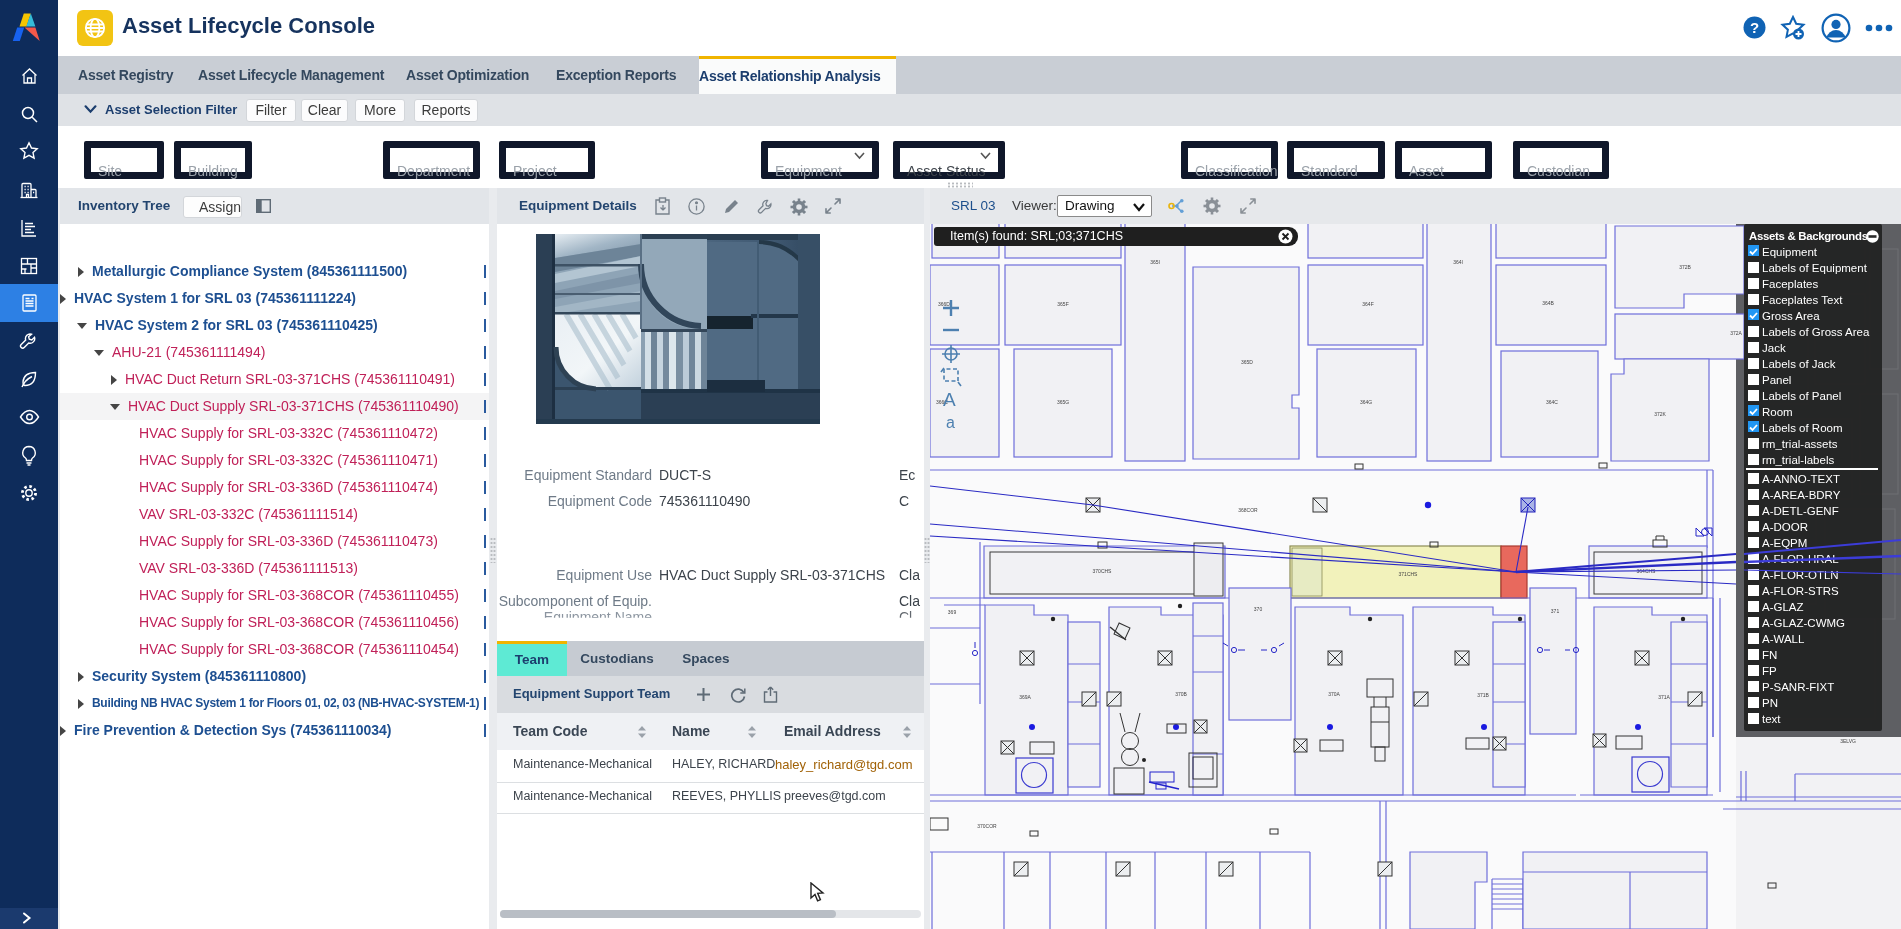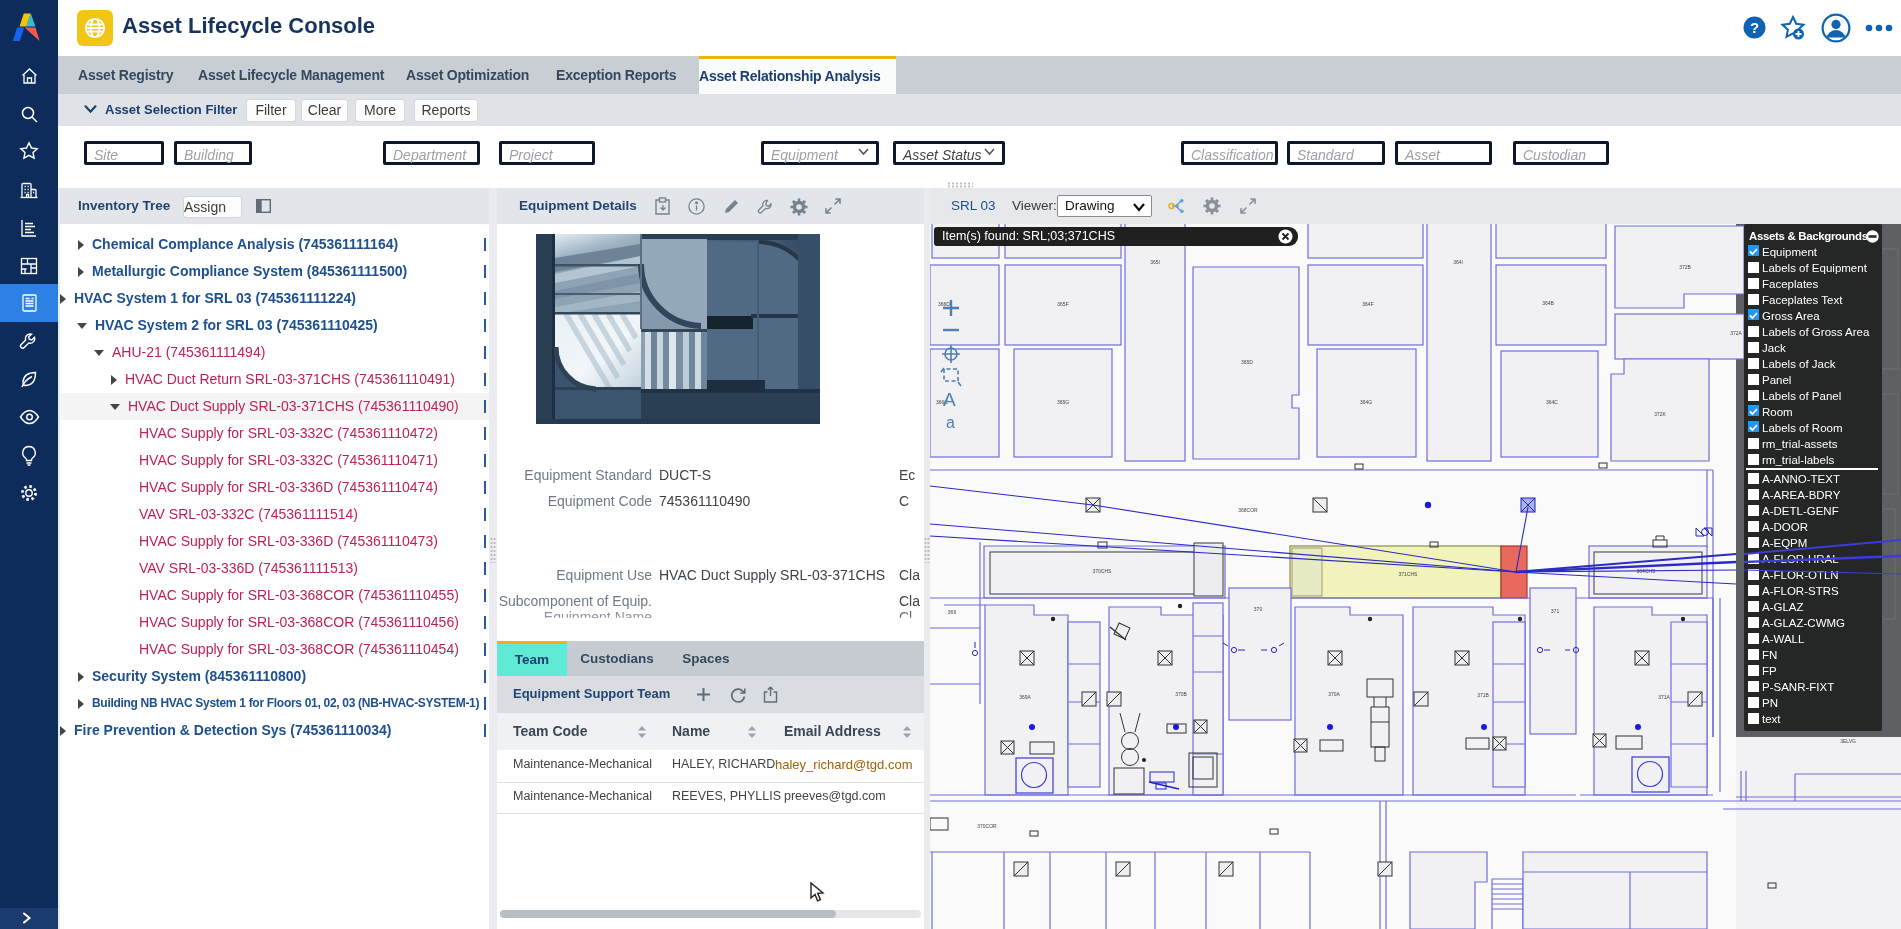--- a/index.html
+++ b/index.html
@@ -18,21 +18,21 @@
   
   #tabbar { left:58px; top:56px; width:1843px; height:38px; background:#c9ced5; }
   .tab { position:absolute; top:0; height:38px; line-height:38px; font-size:14px; font-weight:700; color:#34485e; letter-spacing:-0.2px; }
   #tab-active { background:#fafbfb; border-top:3px solid #f0b400; color:#1c3e6e; line-height:35px; }
   
   #filterbar { left:58px; top:94px; width:1843px; height:32px; background:#dfe2e6; }
   #filterlabel { position:absolute; left:47px; top:8px; font-size:13px; font-weight:700; color:#1c3e6e; }
   .fbtn { position:absolute; top:5px; height:23px; line-height:21px; background:#fcfcfd; border:1px solid #d3d6da; border-radius:3px; font-size:14px; color:#3c3c3c; text-align:center; }
   
   #inputrow { left:58px; top:126px; width:1843px; height:62px; background:#ffffff; }
-  .finput { position:absolute; top:15px; height:24px; border:3px solid #0f172a; border-radius:2px; font-size:14px; color:#9aa1a9; padding:0 7px; line-height:22px; background:#fff;font-style:italic; }
+  .finput { position:absolute; top:15px; height:24px; border:7px solid #0f172a; border-radius:2px; font-size:14px; color:#9aa1a9; padding:12px 7px; line-height:22px; background:#fff; }
   .fsel  { color:#3e444b; }
   .fsel .chev { position:absolute; right:7px; top:4px; }
   
   .panel { background:#fff; }
   .phead { position:absolute; left:0; top:0; right:0; height:36px; background:#e2e5e9; }
   .ptitle { position:absolute; top:10px; font-size:13.5px; font-weight:700; color:#23456f; }
   #treepanel  { left:60px;  top:188px; width:429px; height:741px; }
   #equippanel { left:497px; top:188px; width:427px; height:788px; }
   #viewpanel  { left:930px; top:188px; width:971px; height:741px; background:#fff; }
   
@@ -42,21 +42,21 @@
   .tbar { position:absolute; right:3px; top:7px; width:2px; height:13px; background:#2a5a9e; }
   .tri { display:inline-block; width:0; height:0; vertical-align:middle; margin-right:8px; }
   .tri-r { border-left:6px solid #454545; border-top:5px solid transparent; border-bottom:5px solid transparent; }
   .tri-d { border-top:6px solid #454545; border-left:5px solid transparent; border-right:5px solid transparent; }
   
   .flabel { position:absolute; font-size:14px; color:#6e7a87; text-align:right; width:160px; }
   .fval   { position:absolute; font-size:14px; color:#3c434b; }
   
   .ttab { position:absolute; top:0; height:35px; line-height:35px; font-size:13.5px; font-weight:700; color:#34485e; text-align:center; }
   
-  #toast { position:absolute; left:4px; top:39px; width:364px; height:19px; background:#1f1f1f; border-radius:3px 9px 9px 3px; color:#fff; font-size:12.5px; line-height:19px; padding-left:8px; }
+  #toast { position:absolute; left:4px; top:39px; width:364px; height:19px; background:#1f1f1f; border-radius:3px 9px 9px 3px; color:#fff; font-size:12.5px; line-height:19px; padding-left:16px; }
   #layers { position:absolute; left:814px; top:36px; width:138px; height:507px; background:rgba(33,33,33,0.93); border-radius:2px; color:#fff; }
   .lrow { position:absolute; left:4px; height:16px; font-size:11.5px; line-height:16px; white-space:nowrap; }
   .cb { display:inline-block; width:11px; height:11px; background:#fff; vertical-align:-1px; margin-right:3px; }
   .cbc { background:#2196f3; position:relative; }
   .dots-v { position:absolute; width:6px; height:26px;
     background-image:radial-gradient(circle, #b9bcc0 1px, transparent 1.2px);
     background-size:3px 4px; }
   .dots-h { position:absolute; width:26px; height:6px;
     background-image:radial-gradient(circle, #b9bcc0 1px, transparent 1.2px);
     background-size:4px 3px; }
@@ -214,28 +214,27 @@
     </svg>
 </div>
 <div class="dots-v abs" style="left:490px;top:537px"></div>
 <div class="dots-v abs" style="left:924px;top:537px"></div>
 <div class="dots-v abs" style="left:1888px;top:567px"></div>
 <div class="dots-h abs" style="left:694px;top:631px"></div>
 <div class="dots-h abs" style="left:947px;top:182px"></div>
 <div class="abs panel" id="treepanel">
   <div class="phead">
     <div class="ptitle" style="left:18px">Inventory Tree</div>
-    <div style="position:absolute;left:123px;top:8px;width:59px;height:22px;background:#fdfdfd;border:1px solid #d3d6da;border-radius:3px;font-size:14px;color:#3c3c3c;text-align:left;line-height:20px">Assign</div>
+    <div style="position:absolute;left:123px;top:8px;width:59px;height:22px;background:#fdfdfd;border:1px solid #d3d6da;border-radius:3px;font-size:14px;color:#3c3c3c;text-align:right;line-height:20px">Assign</div>
     <svg style="position:absolute;left:196px;top:11px" width="15" height="14" viewBox="0 0 15 14">
         <rect x="0.7" y="0.7" width="13.6" height="12.6" fill="none" stroke="#5f6b76" stroke-width="1.4"></rect>
         <rect x="0.7" y="0.7" width="5" height="12.6" fill="#5f6b76"></rect>
       </svg>
   </div>
   <div id="treebody" style="position:absolute;left:0;top:36px;width:429px;height:705px;overflow:hidden">
-    <div class="trow tnavy" style="top:7px;padding-left:18px"><span class="tri tri-r"></span>Chemical Complance Analysis (745361111164)<span class="tbar"></span></div>
     <div class="trow tnavy" style="top:34px;padding-left:18px"><span class="tri tri-r"></span>Metallurgic Compliance System (845361111500)<span class="tbar"></span></div>
     <div class="trow tnavy" style="top:61px;"><span class="tri tri-r"></span>HVAC System 1 for SRL 03 (745361111224)<span class="tbar"></span></div>
     <div class="trow tnavy" style="top:88px;padding-left:17px"><span class="tri tri-d"></span>HVAC System 2 for SRL 03 (745361110425)<span class="tbar"></span></div>
     <div class="trow tred" style="top:115px;padding-left:34px"><span class="tri tri-d"></span>AHU-21 (745361111494)<span class="tbar"></span></div>
     <div class="trow tred" style="top:142px;padding-left:51px"><span class="tri tri-r"></span>HVAC Duct Return SRL-03-371CHS (745361110491)<span class="tbar"></span></div>
     <div class="trow tred" style="top:169px;padding-left:50px;background:#f4f4f5"><span class="tri tri-d"></span>HVAC Duct Supply SRL-03-371CHS (745361110490)<span class="tbar"></span></div>
     <div class="trow tred" style="top:196px;padding-left:79px">HVAC Supply for SRL-03-332C (745361110472)<span class="tbar"></span></div>
     <div class="trow tred" style="top:223px;padding-left:79px">HVAC Supply for SRL-03-332C (745361110471)<span class="tbar"></span></div>
     <div class="trow tred" style="top:250px;padding-left:79px">HVAC Supply for SRL-03-336D (745361110474)<span class="tbar"></span></div>
     <div class="trow tred" style="top:277px;padding-left:79px">VAV SRL-03-332C (745361111514)<span class="tbar"></span></div>

